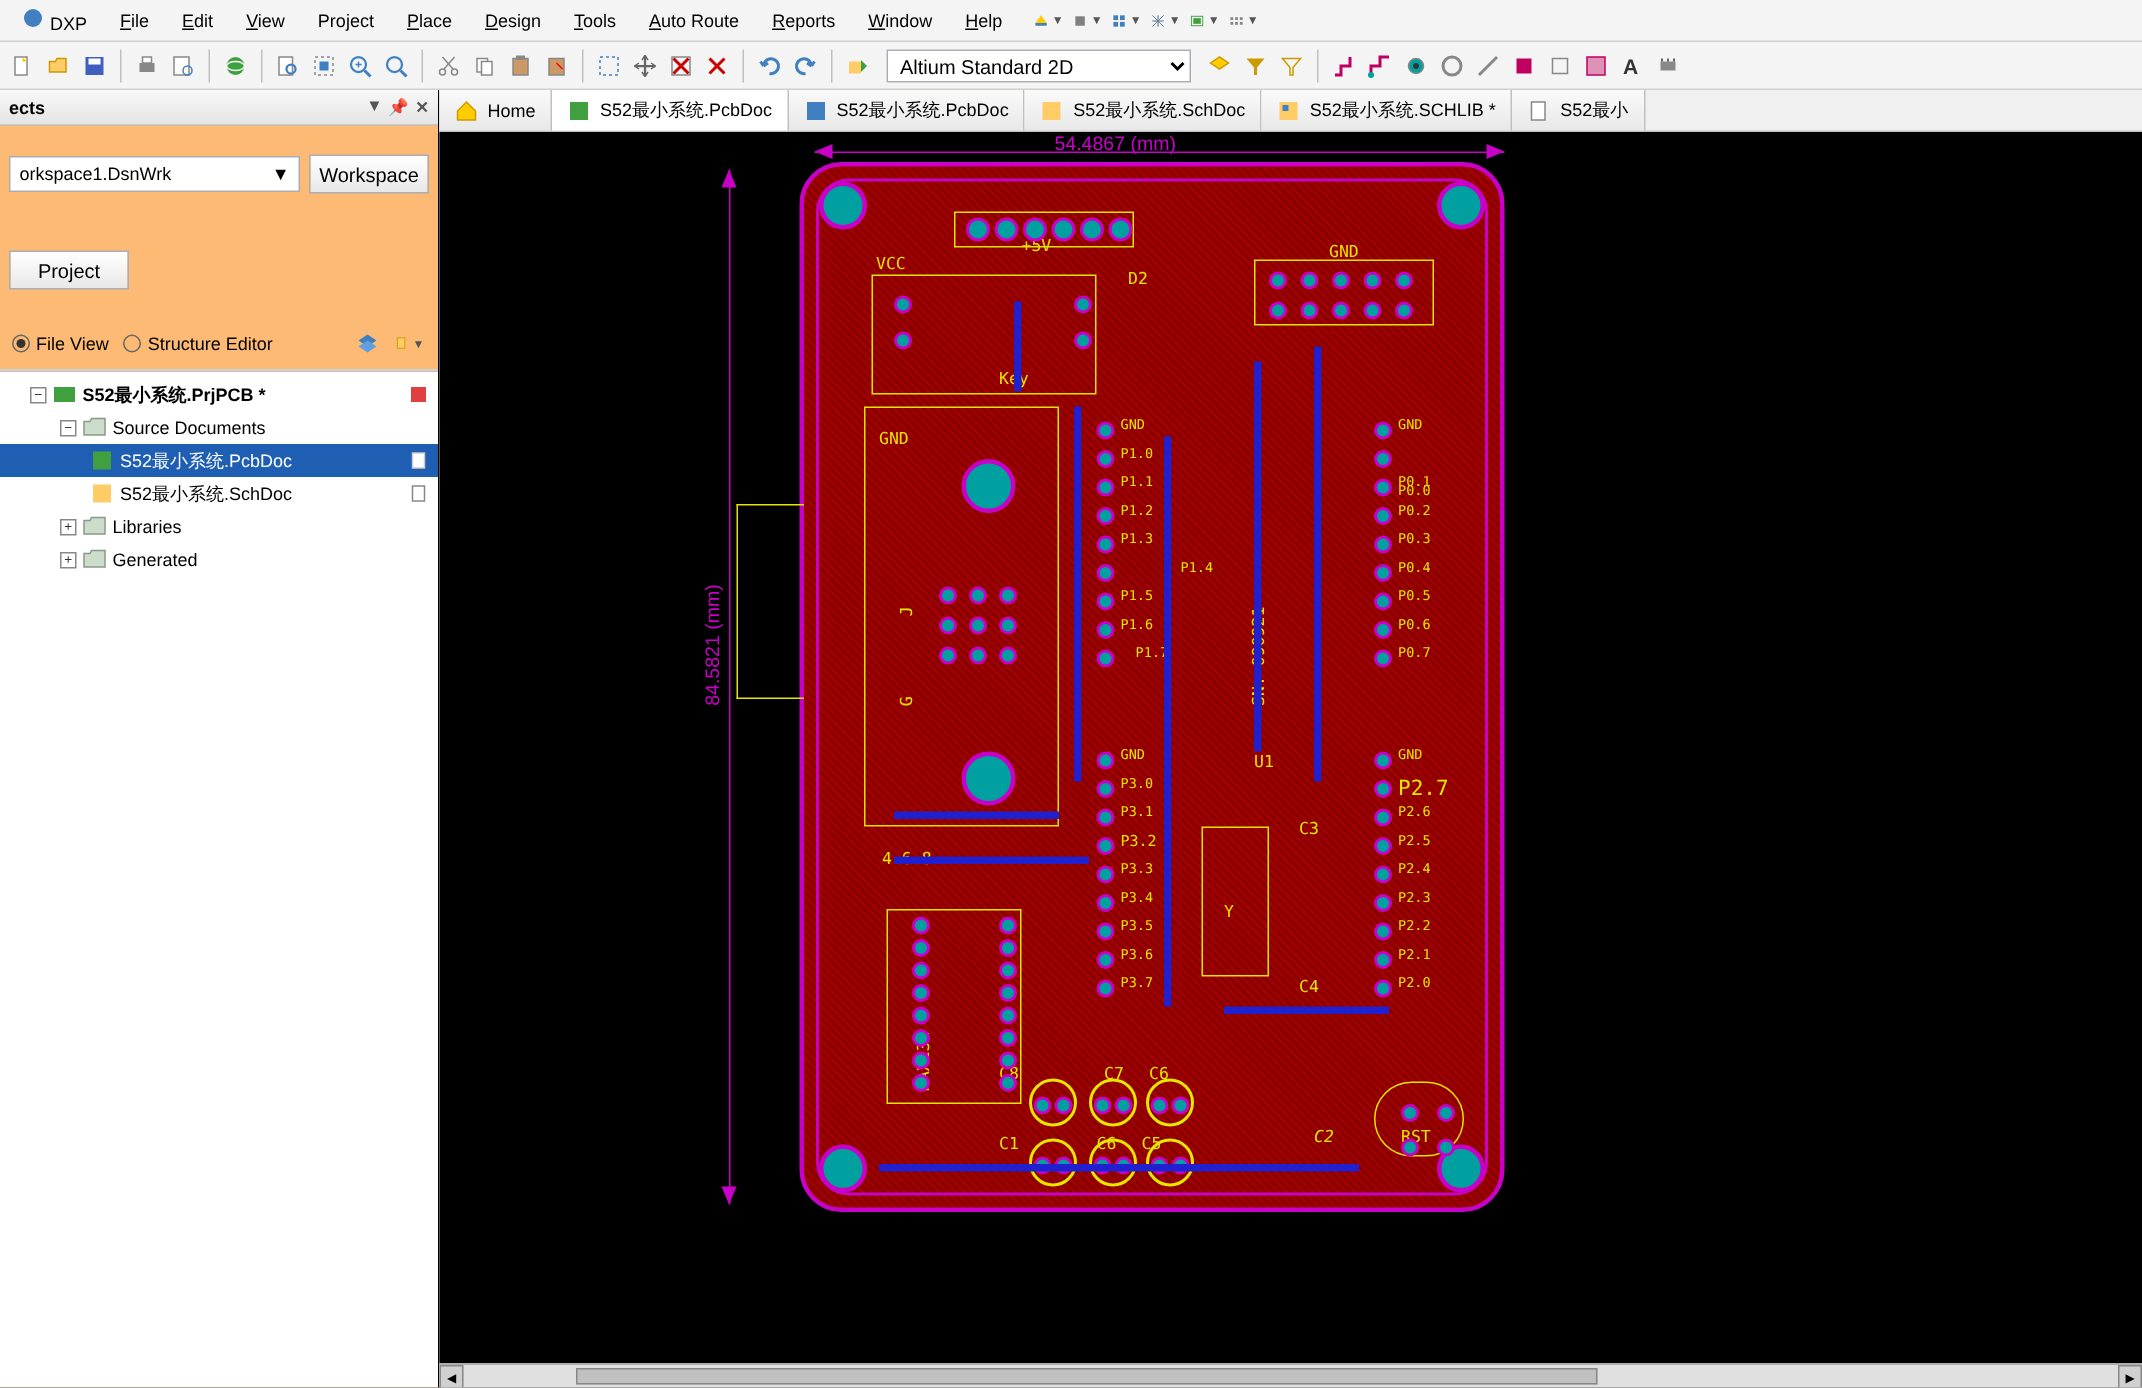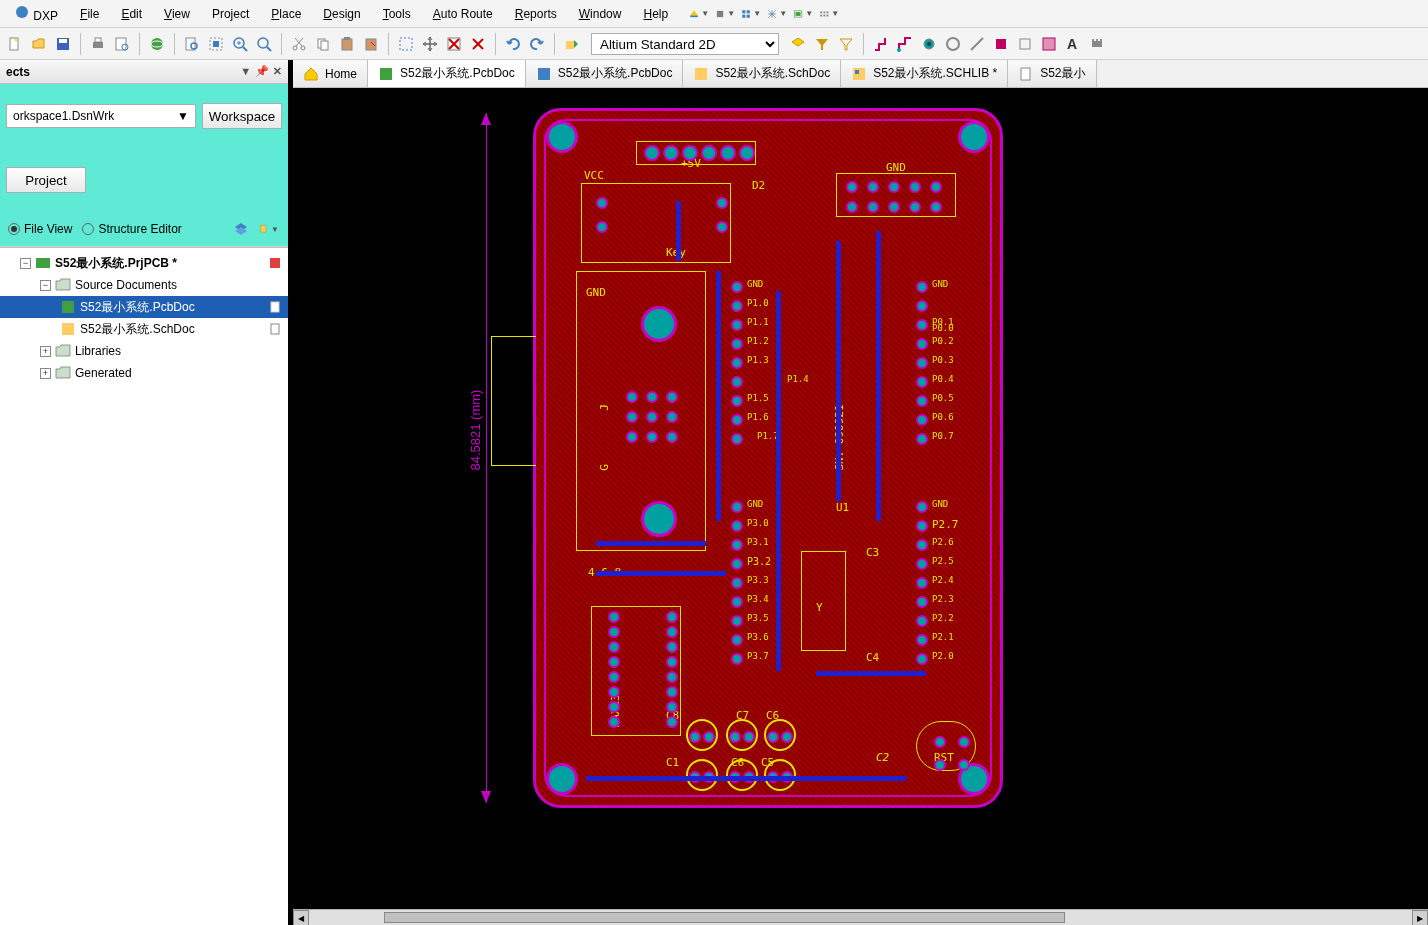--- a/index.html
+++ b/index.html
@@ -9,27 +9,27 @@
 .menubar { display: flex; align-items: center; height: 28px; background: #f4f4f4; border-bottom: 1px solid #d0d0d0; padding: 0 4px; gap: 2px; }
 .menubar .item { padding: 4px 10px; cursor: pointer; }
 .menubar .underline { text-decoration: underline; }
 .menubar-icons { display: flex; gap: 4px; margin-left: 8px; }
 .tb-icon { width: 22px; height: 22px; display: flex; align-items: center; justify-content: center; border: 1px solid transparent; }
 .dropdown-arrow { font-size: 8px; color: #555; margin-left: 2px; }
 
 
 .toolbar { display: flex; align-items: center; height: 32px; background: #f4f4f4; border-bottom: 1px solid #d0d0d0; padding: 0 4px; gap: 2px; }
 .toolbar .sep { width: 1px; height: 22px; background: #c0c0c0; margin: 0 4px; }
-.viewmode-select { width: 188px; height: 22px; border: 1px solid #abadb3; background: white; padding: 2px 4px; margin: 0 6px; }
+.viewmode-select { width: 203px; height: 22px; border: 1px solid #abadb3; background: white; padding: 2px 4px; margin: 0 6px; }
 
 
 .main { display: flex; height: 865px; }
 
 
-.projects-panel { width: 293px; background: #5eead4; border-right: 5px solid #000000; display: flex; flex-direction: column; }
+.projects-panel { width: 293px; background: #fdba74; border-right: 1px solid #000000; display: flex; flex-direction: column; }
 .panel-title { display: flex; align-items: center; justify-content: space-between; height: 24px; background: linear-gradient(#f8f8f8,#e4e4e4); border-bottom: 1px solid #c0c0c0; padding: 0 6px; font-weight: bold; }
 .panel-title-icons { display: flex; gap: 4px; }
 .panel-title-icons span { cursor: pointer; font-size: 11px; color: #555; }
 
 .ws-row { display: flex; align-items: center; padding: 19px 6px; gap: 6px; }
 .ws-combo { flex: 1; height: 24px; border: 1px solid #abadb3; background: white; display: flex; align-items: center; justify-content: space-between; padding: 0 6px; }
 .ws-btn { width: 80px; height: 26px; border: 1px solid #abadb3; background: linear-gradient(#fff,#e8e8e8); cursor: pointer; }
 
 .view-row { display: flex; align-items: center; padding: 6px 8px; gap: 10px; border-bottom: 1px solid #d0d0d0; }
 .radio { display: flex; align-items: center; gap: 4px; }
@@ -527,20 +527,26 @@
       <div class="doc-tab">
           <span class="tab-icon"><svg viewBox="0 0 16 16">
               <rect x="3" y="2" width="9" height="12" fill="white" stroke="#888"></rect>
             </svg></span>
           <span>S52最小</span>
         </div>
     </div>
 
     <div class="pcb-canvas">
 
+      <div class="dim-h">
+        <div class="dim-h-line"></div>
+          <div class="dim-h-arrow-l"></div>
+          <div class="dim-h-arrow-r"></div>
+        <div class="dim-h-text">54.4867 (mm)</div>
+      </div>
 
       <div class="dim-v">
         <div class="dim-v-line"></div>
           <div class="dim-v-arrow-t"></div>
           <div class="dim-v-arrow-b"></div>
         <div class="dim-v-text">84.5821 (mm)</div>
       </div>
 
       <div class="pcb-frame">
         <div class="board">
@@ -644,21 +650,21 @@
               <div class="silk-text" style="left: 211px; top: 502px; font-size: 9px;">P3.5</div>
               <div class="via via-small" style="left: 195px; top: 523px;"></div>
               <div class="silk-text" style="left: 211px; top: 521px; font-size: 9px;">P3.6</div>
               <div class="via via-small" style="left: 195px; top: 542px;"></div>
               <div class="silk-text" style="left: 211px; top: 540px; font-size: 9px;">P3.7</div>
             </div>
           <div id="p2-group">
               <div class="via via-small" style="left: 380px; top: 390px;"></div>
               <div class="silk-text" style="left: 396px; top: 388px; font-size: 9px;">GND</div>
               <div class="via via-small" style="left: 380px; top: 409px;"></div>
-              <div class="silk-text" style="left: 396px; top: 407px; font-size: 11px;">P2.7</div>
+              <div class="silk-text" style="left: 396px; top: 407px; font-size: 14px;">P2.7</div>
               <div class="via via-small" style="left: 380px; top: 428px;"></div>
               <div class="silk-text" style="left: 396px; top: 426px; font-size: 9px;">P2.6</div>
               <div class="via via-small" style="left: 380px; top: 447px;"></div>
               <div class="silk-text" style="left: 396px; top: 445px; font-size: 9px;">P2.5</div>
               <div class="via via-small" style="left: 380px; top: 466px;"></div>
               <div class="silk-text" style="left: 396px; top: 464px; font-size: 9px;">P2.4</div>
               <div class="via via-small" style="left: 380px; top: 485px;"></div>
               <div class="silk-text" style="left: 396px; top: 483px; font-size: 9px;">P2.3</div>
               <div class="via via-small" style="left: 380px; top: 504px;"></div>
               <div class="silk-text" style="left: 396px; top: 502px; font-size: 9px;">P2.2</div>

